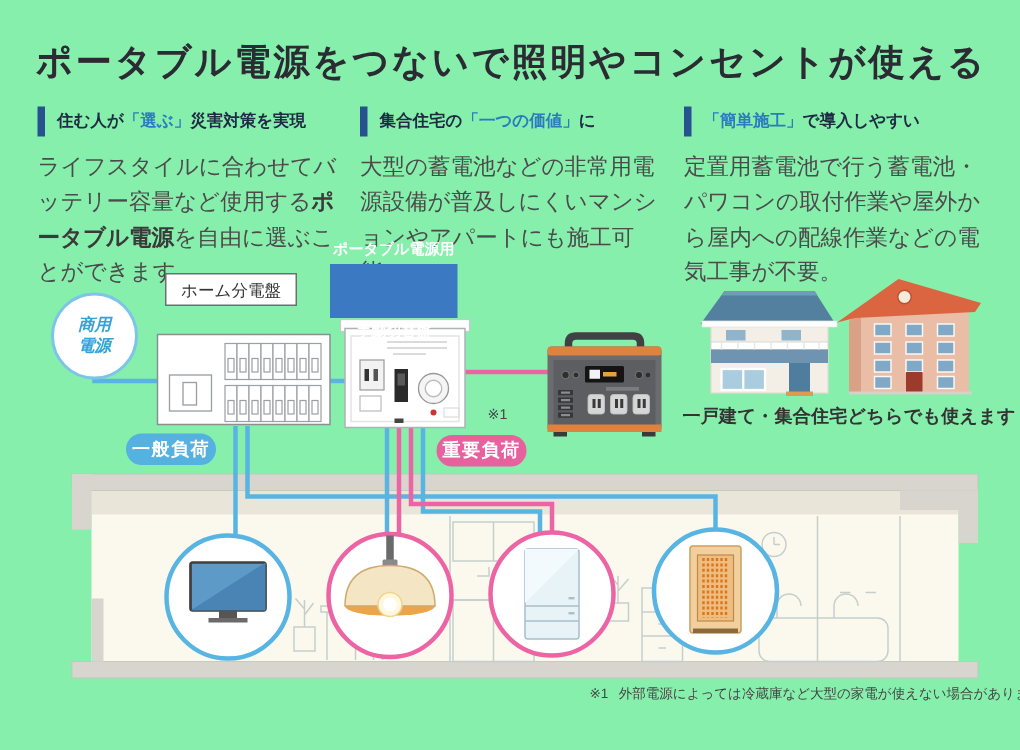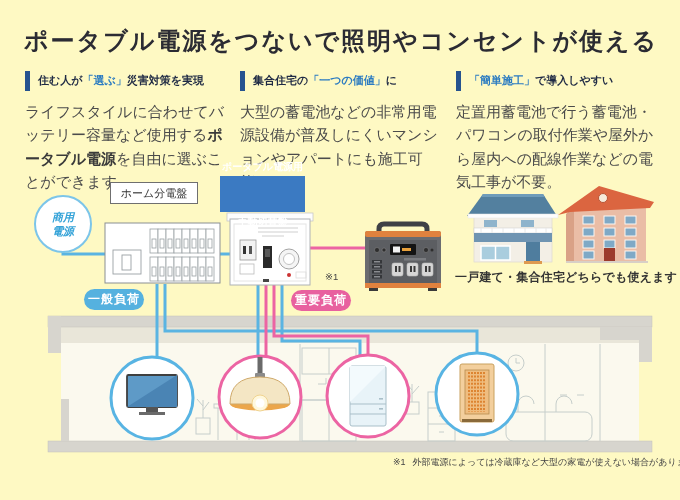--- a/index.html
+++ b/index.html
@@ -1,17 +1,17 @@
 <!DOCTYPE html>
 <html><head>
 <meta charset="utf-8">
 <style>
   html,body{margin:0;padding:0;background:#fff;}
   .page{
-    position:relative;width:680px;height:500px;background:#fef9c3;overflow:hidden;
+    position:relative;width:680px;height:500px;background:#86efac;overflow:hidden;
     font-family:"Liberation Sans","DejaVu Sans",sans-serif;color:#333;
   }
   .abs{position:absolute;}
   
   .title{
     left:24px;top:25px;font-size:24px;font-weight:bold;color:#2b2b33;
     letter-spacing:2px;white-space:nowrap;z-index:2;
   }
   
   .col{top:71px;width:212px;z-index:2;}

